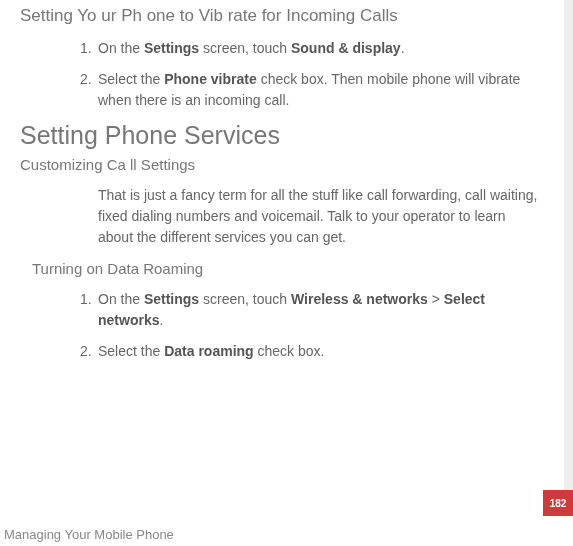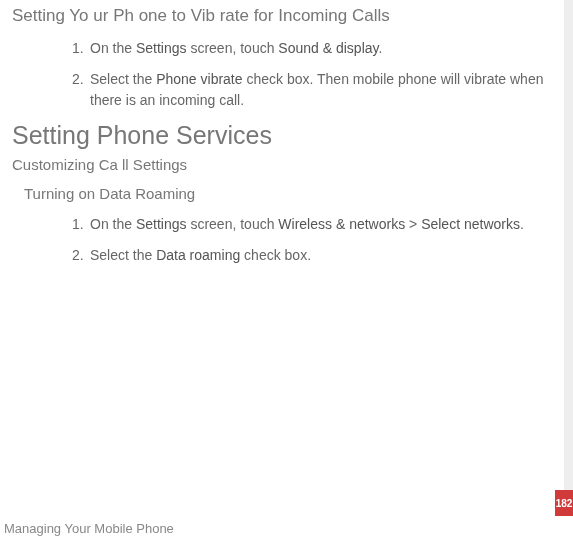--- a/index.html
+++ b/index.html
@@ -9,21 +9,21 @@
     }
     body {
       font-family: Arial, Helvetica, sans-serif;
       width: 573px;
       height: 546px;
       position: relative;
       background: #fff;
       color: #666;
     }
     .content {
-      padding: 6px 20px 10px 12px;
+      padding: 6px 20px 10px 20px;
     }
     .section-title-large {
       font-size: 17px;
       color: #777;
       font-weight: normal;
       margin-bottom: 12px;
     }
     .section-heading {
       font-size: 25px;
       color: #777;
@@ -56,35 +56,35 @@
     }
     .paragraph {
       font-size: 14px;
       color: #666;
       margin-left: 78px;
       line-height: 1.5;
       margin-bottom: 8px;
       margin-right: 10px;
     }
     .bold {
-      font-weight: normal;
+      font-weight: bold;
       color: #555;
     }
     .footer {
       position: absolute;
-      bottom: 10px;
+      bottom: 4px;
       left: 4px;
       font-size: 13px;
       color: #888;
     }
     .page-tab {
       position: absolute;
       right: 0;
       bottom: 30px;
-      width: 18px;
+      width: 30px;
       height: 26px;
       background: #d03a3a;
       color: #fff;
       font-size: 10px;
       display: flex;
       align-items: center;
       justify-content: center;
       font-weight: bold;
     }
     .side-bar {
@@ -113,20 +113,21 @@
     <li class="list-item">
       <span class="num">2.</span>
       <span>Select the </span><span class="bold">Phone vibrate</span><span> check box. Then mobile phone will vibrate when there is an incoming call.</span>
     </li>
   </ol>
 
   <div class="section-heading">Setting Phone Services</div>
 
   <div class="subsection-title">Customizing Ca ll  Settings</div>
 
+  <div class="paragraph">That is just a fancy term for all the stuff like call forwarding, call waiting, fixed dialing numbers and voicemail. Talk to your operator to learn about the different services you can get.</div>
 
 
   <div class="subsection-title" style="margin-top:12px;margin-left:12px;">Turning on  Data  Roaming</div>
 
   <ol>
     <li class="list-item">
       <span class="num">1.</span>
       <span>On the </span><span class="bold">Settings</span><span> screen, touch </span><span class="bold">Wireless &amp; networks</span><span> &gt; </span><span class="bold">Select networks</span><span>.</span>
     </li>
     <li class="list-item">

